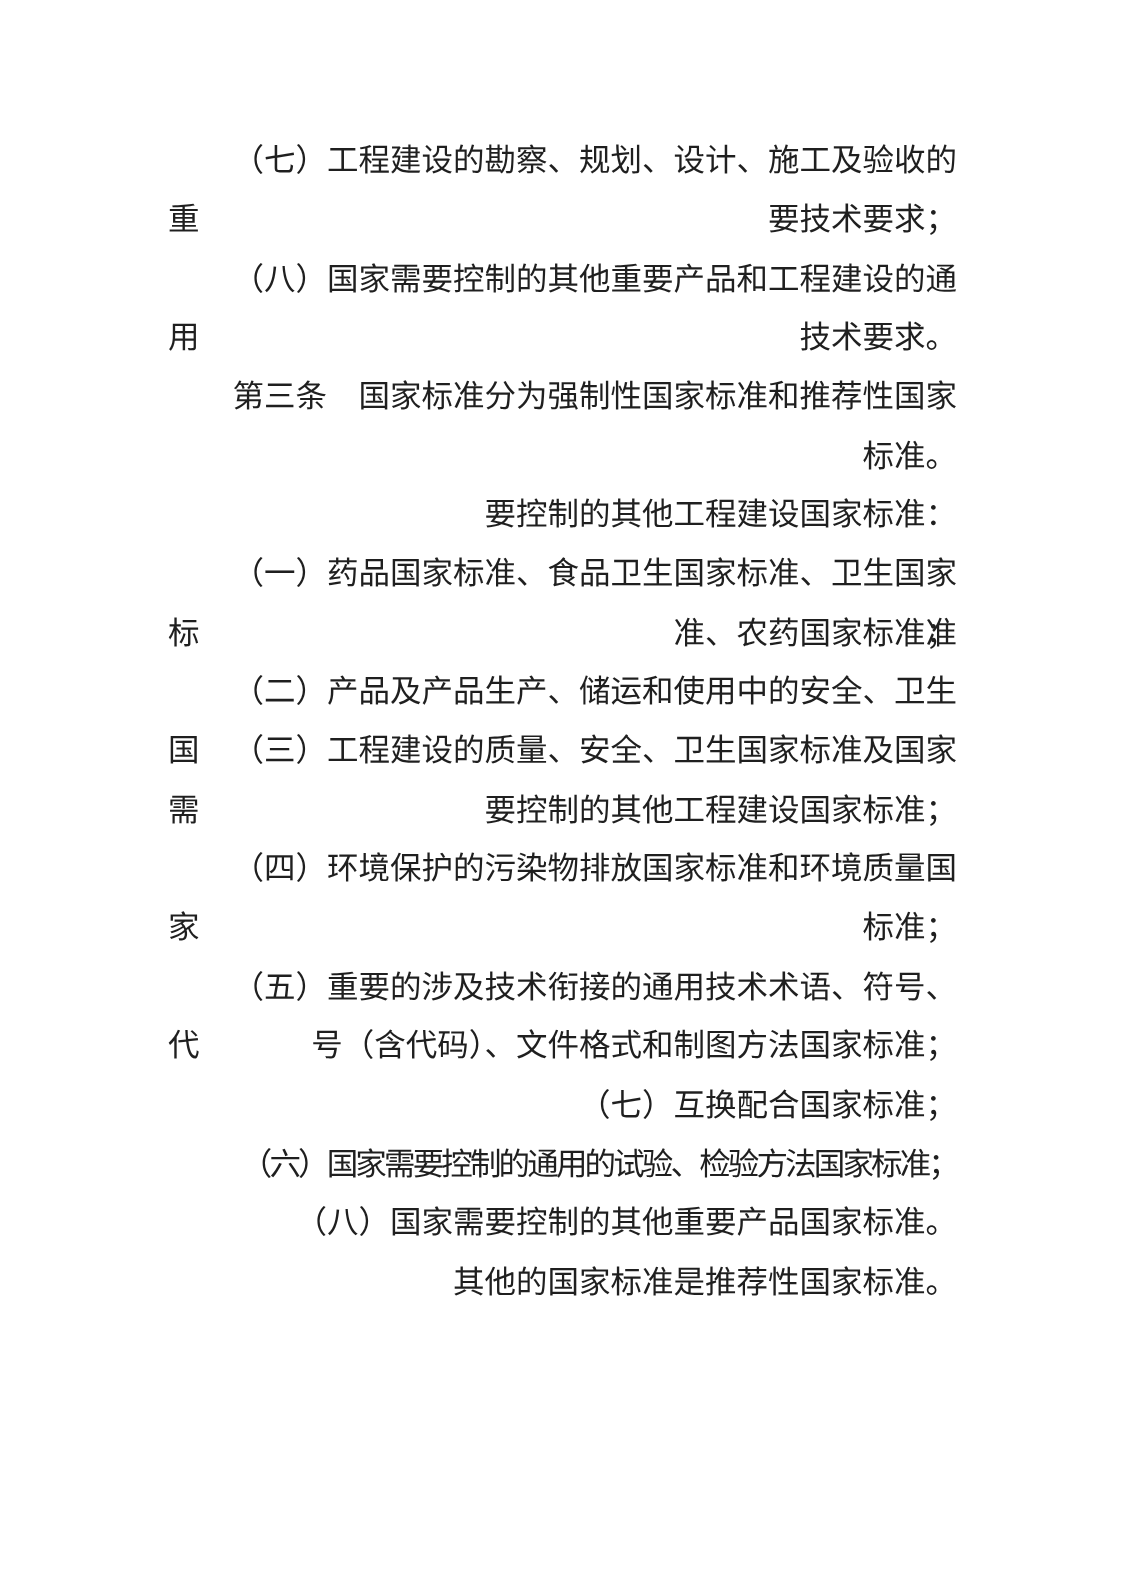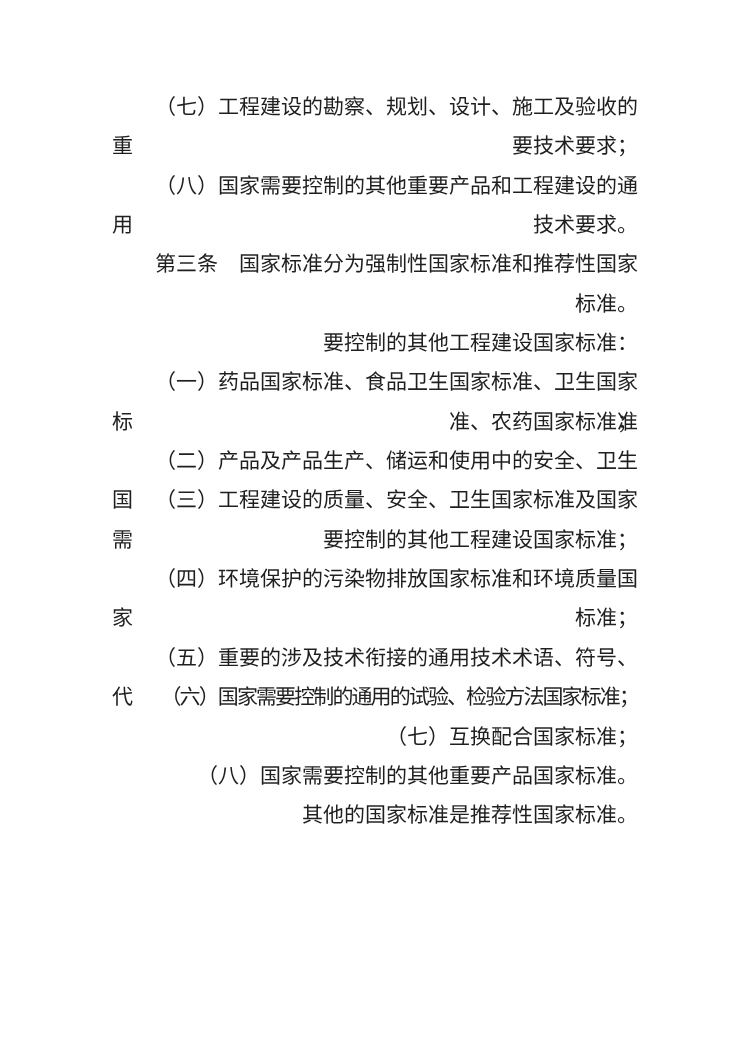--- a/index.html
+++ b/index.html
@@ -70,26 +70,27 @@
       <div>
         <div class="line indent fill">（三）工程建设的质量、安全、卫生国家标准及国家需</div>
         <div class="line">要控制的其他工程建设国家标准；</div>
       </div>
       <div>
         <div class="line indent fill">（四）环境保护的污染物排放国家标准和环境质量国家</div>
         <div class="line">标准；</div>
       </div>
       <div>
         <div class="line indent fill">（五）重要的涉及技术衔接的通用技术术语、符号、代</div>
+        <div class="line">号（含代码）、文件格式和制图方法国家标准；</div>
+      </div>
+      <div>
+        <div class="line indent">（七）互换配合国家标准；</div>
       </div>
       <div>
         <div class="line indent t2">（六）国家需要控制的通用的试验、检验方法国家标准；</div>
-      </div>
-      <div>
-        <div class="line indent">（七）互换配合国家标准；</div>
       </div>
       <div>
         <div class="line indent">（八）国家需要控制的其他重要产品国家标准。</div>
       </div>
       <div>
         <div class="line indent">其他的国家标准是推荐性国家标准。</div>
       </div>
     </div>
 </div>
 

